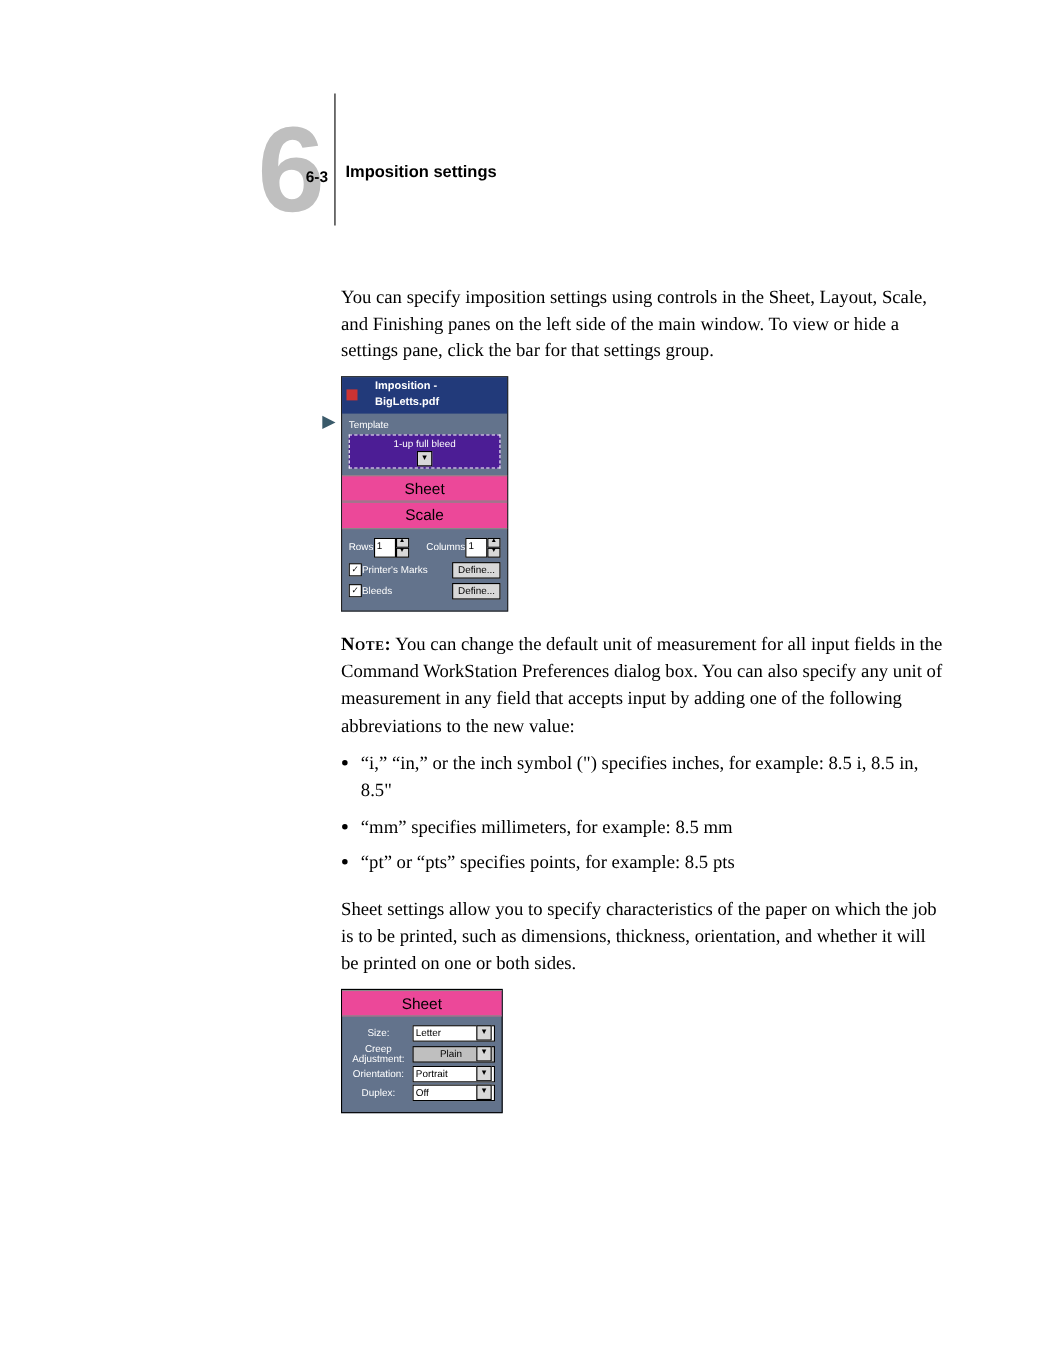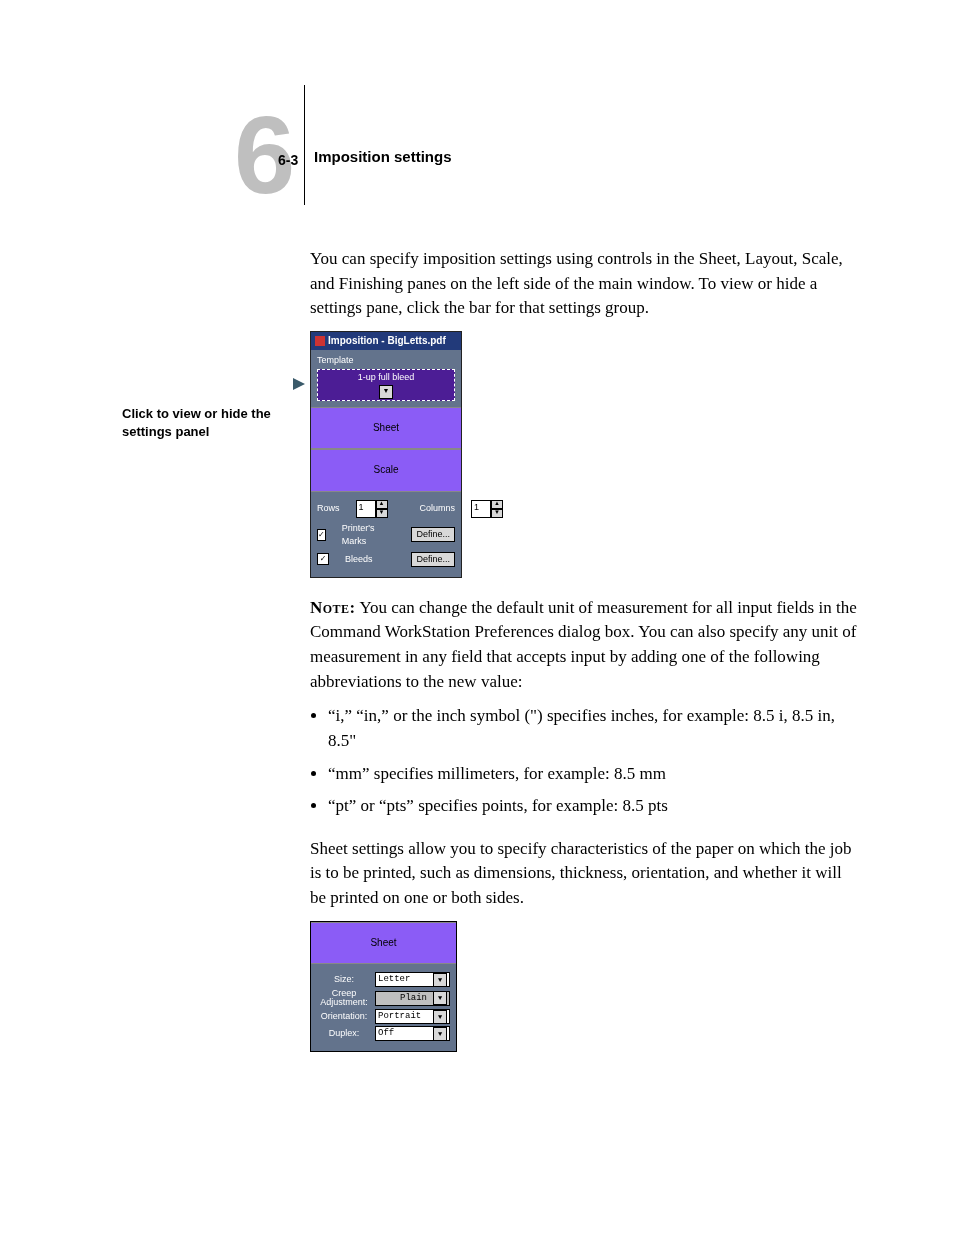--- a/index.html
+++ b/index.html
@@ -45,21 +45,21 @@
     position: absolute;
     left: 314px;
     top: 148px;
     font-family: Arial, Helvetica, sans-serif;
     font-weight: 700;
     font-size: 15px;
   }
   .body-col {
     position: absolute;
     left: 310px;
-    top: 247px;
+    top: 258px;
     width: 548px;
     font-size: 17px;
     line-height: 1.45;
   }
   .body-col p { margin: 0 0 10px 0; }
   .note-label {
     font-variant: small-caps;
     font-family: "Times New Roman", serif;
     font-weight: 700;
     letter-spacing: 0.5px;
@@ -105,21 +105,21 @@
     background: #63738c;
     border: 1px solid #222;
   }
   .p1-titlebar {
     background: #223a7a;
     padding: 2px 4px;
     font-weight: 700;
     color: #fff;
     display: flex;
     align-items: center;
-    gap: 3px;
+    gap: 16px;
     font-size: 10px;
   }
   .p1-icon {
     width: 10px; height: 10px; background: #c33;
     display: inline-block;
   }
   .p1-section {
     padding: 4px 6px 6px 6px;
   }
   .p1-label { display: block; margin-bottom: 2px; }
@@ -134,32 +134,32 @@
   }
   .dd-btn {
     width: 12px; height: 12px;
     background: #d8d8d8;
     border: 1px solid #000;
     display: inline-flex;
     align-items: center; justify-content: center;
     font-size: 7px; color:#000;
   }
   .pane-bar {
-    background: #8b5cf6;
+    background: #ec4899;
     color: #000;
     text-align: center;
-    padding: 13px 0;
+    padding: 1px 0;
     border-top: 1px solid #888;
     border-bottom: 1px solid #888;
-    font-size: 10px;
+    font-size: 14px;
   }
   .p1-row {
     display: flex;
     align-items: center;
-    gap: 16px;
+    gap: 0;
     margin: 4px 0;
   }
   .spin {
     display: inline-flex;
     align-items: stretch;
   }
   .spin-input {
     width: 14px;
     background: #fff; color:#000;
     border: 1px solid #000;
@@ -206,38 +206,36 @@
     width: 54px;
     text-align: center;
     padding-right: 4px;
     font-size: 9px;
   }
   .p2-select {
     flex: 1;
     background: #fff; color:#000;
     border: 1px solid #000;
     padding: 0 2px;
-    display: flex; justify-content: space-between; align-items: center;
+    display: flex; justify-content: space-between; align-items: flex-end;
     font-size: 9px;
     height: 13px;
-    font-family: Liberation Mono, monospace;
   }
   .p2-select.disabled { background:#bfbfbf;padding-left:24px; }
 </style>
 </head>
 <body>
 
 <div class="page">
 
   <div class="vert-rule"></div>
   <div class="big-six">6</div>
   <div class="page-ref">6-3</div>
   <div class="header-title">Imposition settings</div>
 
-  <div class="side-caption">Click to view or hide the settings panel</div>
   <div class="arrow"></div>
 
   <div class="body-col">
 
     <p>You can specify imposition settings using controls in the Sheet, Layout, Scale, and Finishing panes on the left side of the main window. To view or hide a settings pane, click the bar for that settings group.</p>
 
     <div class="panel1">
       <div class="p1-titlebar">
         <span class="p1-icon"></span>
         <span>Imposition - BigLetts.pdf</span>

